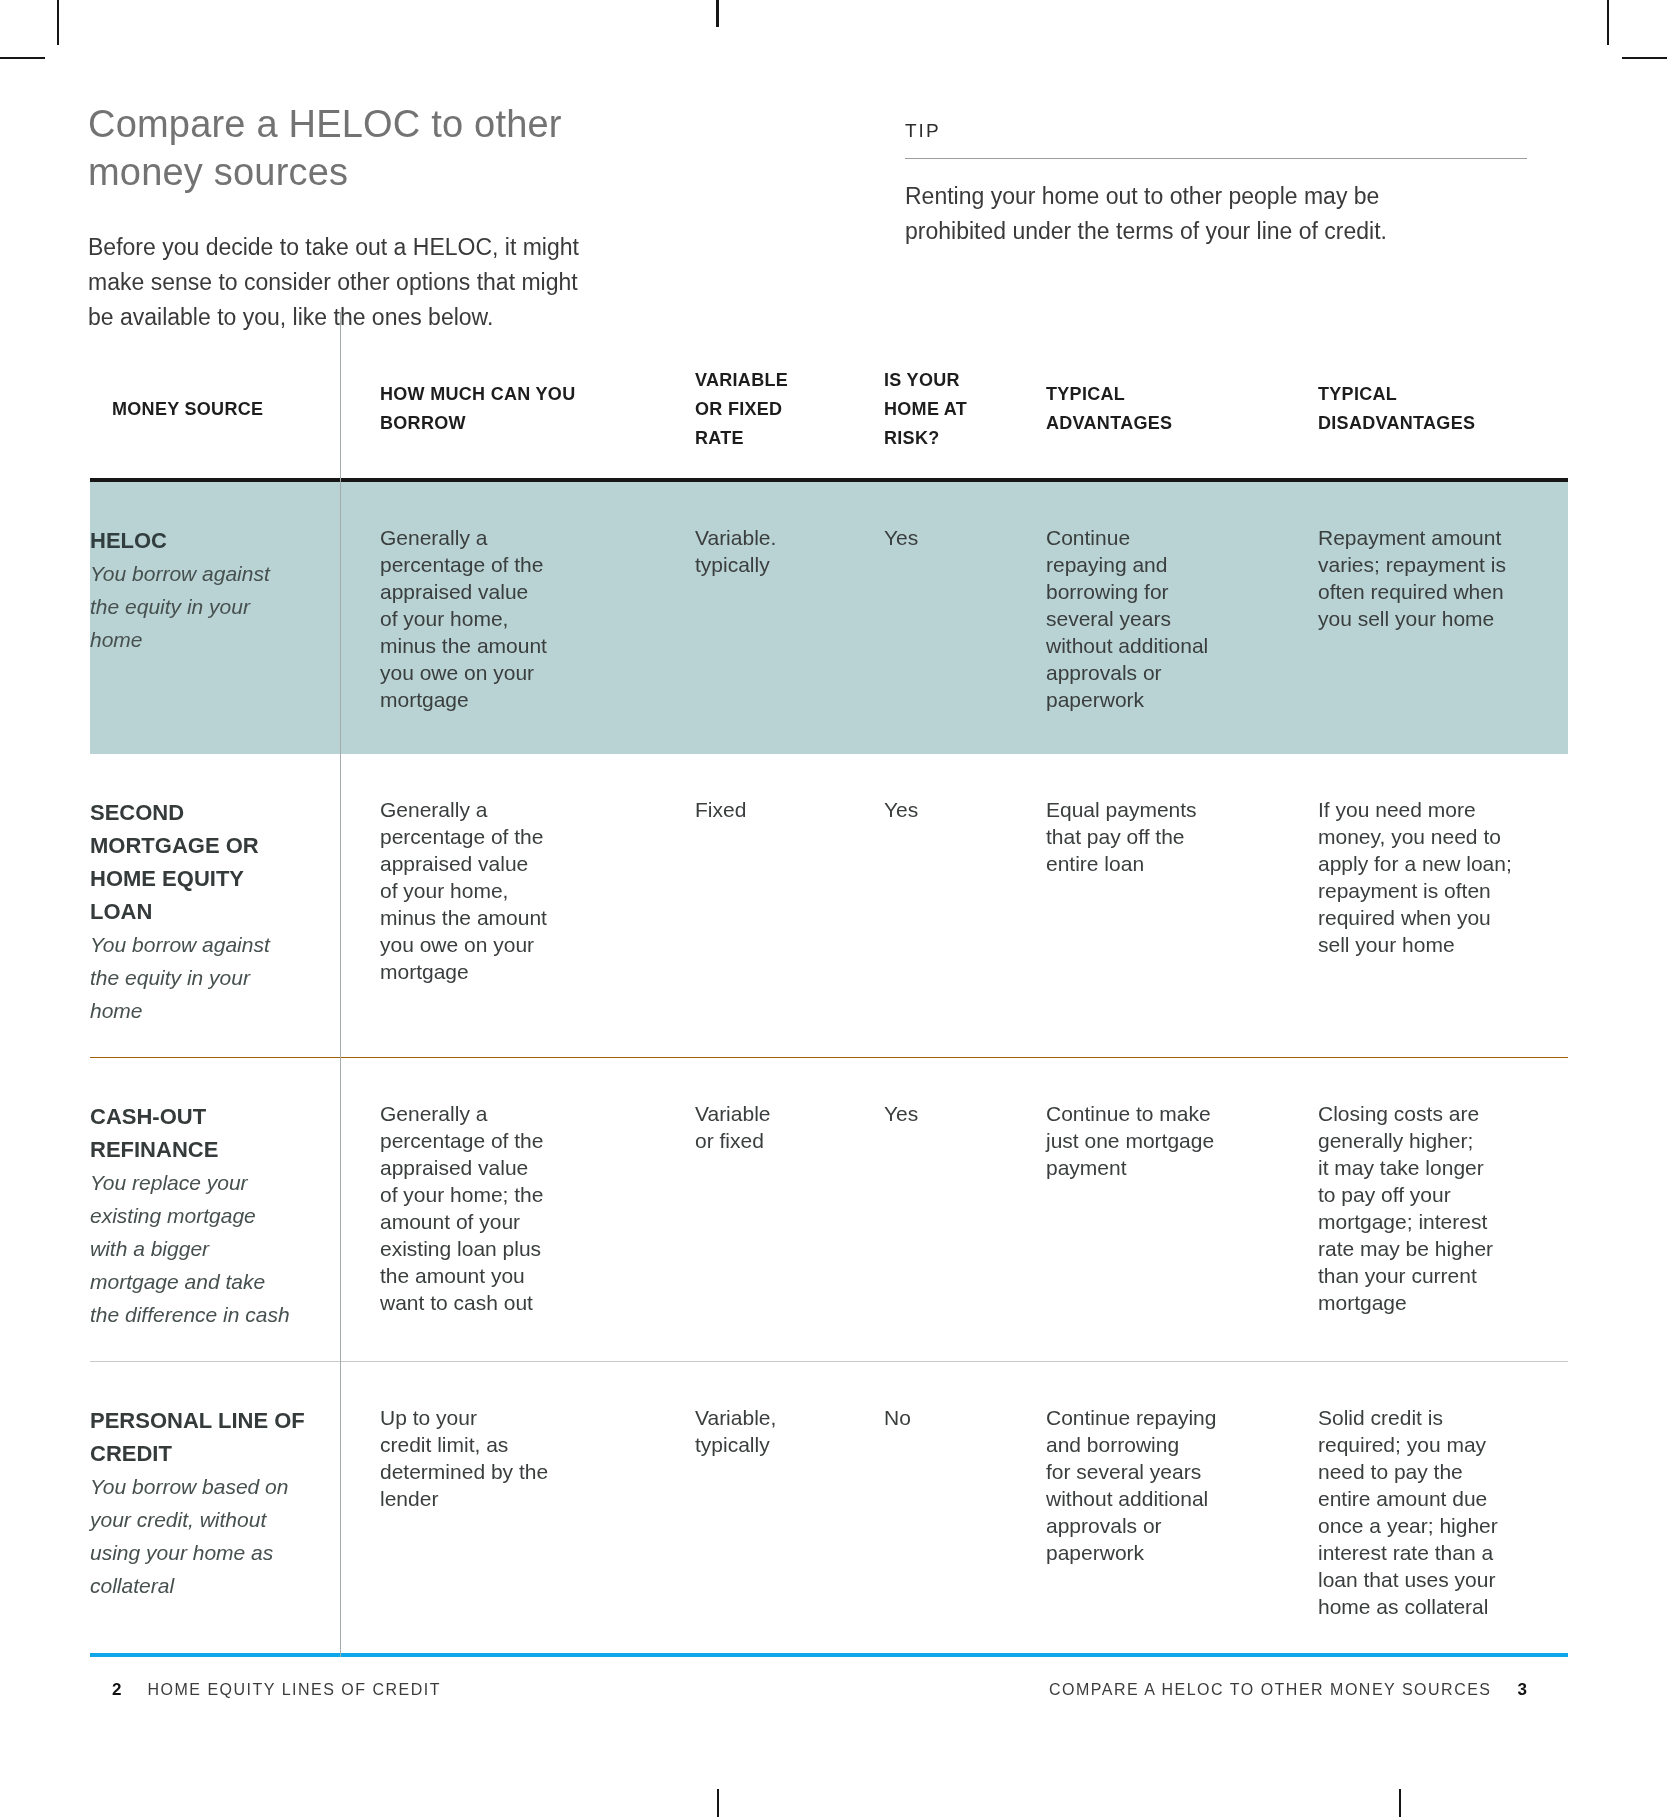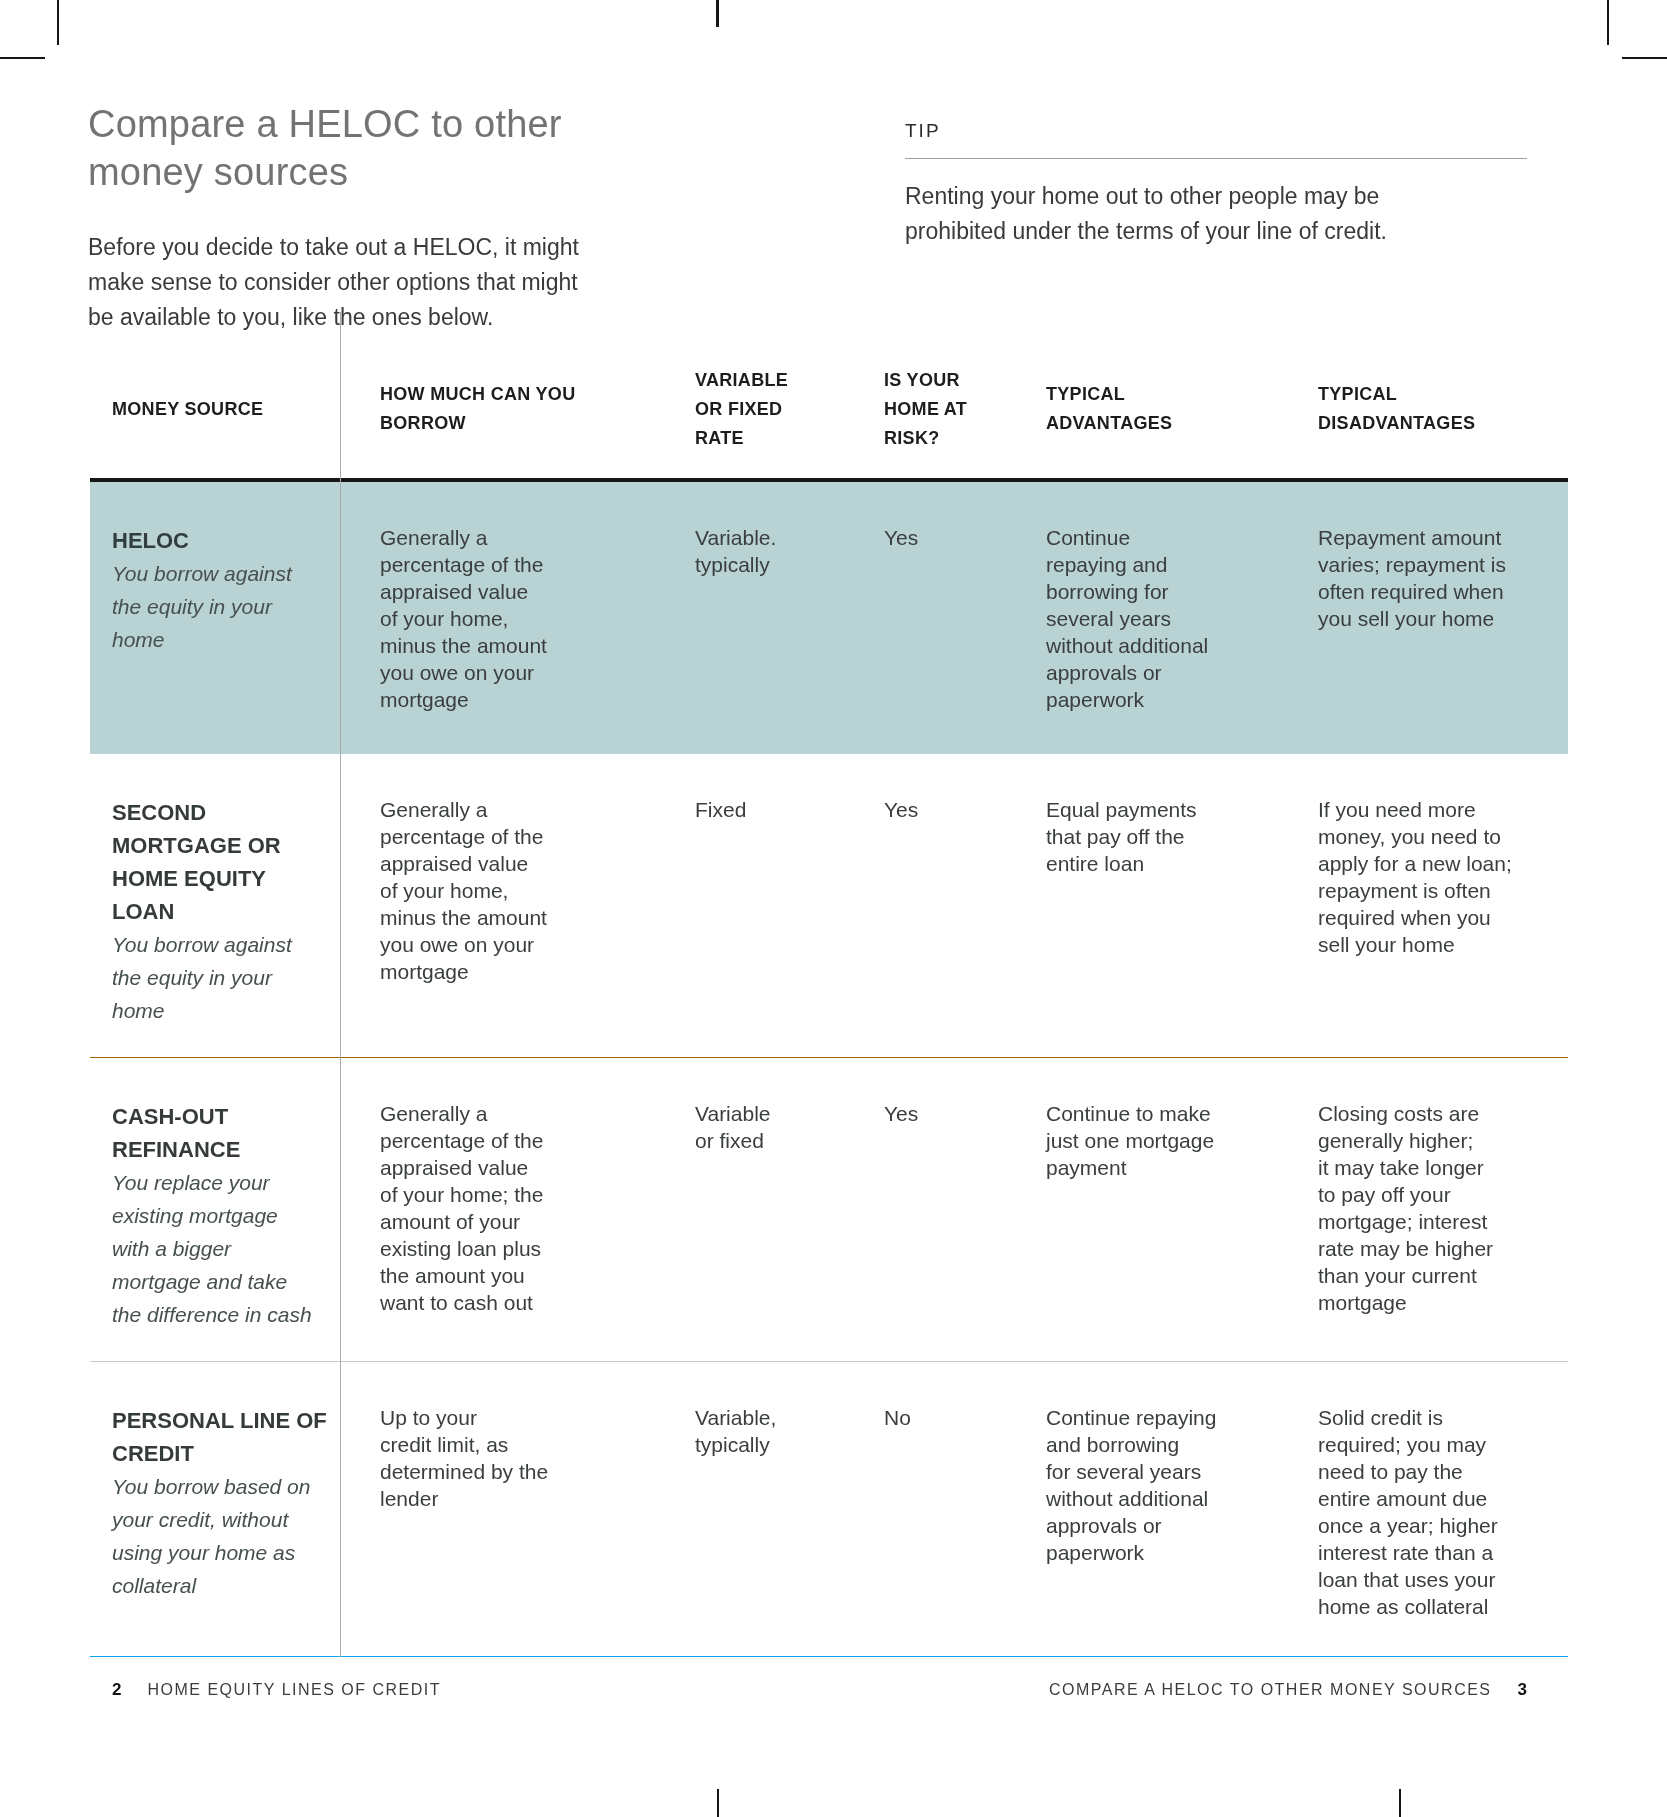--- a/index.html
+++ b/index.html
@@ -45,27 +45,27 @@
     font-size:18px;font-weight:bold;line-height:29px;
     letter-spacing:0.3px;color:#1d1d1d;padding-right:14px;
   }
   .hcell.first{padding-left:22px;}
   .row{box-sizing:border-box;}
   .row .cell{
     padding:42px 22px 30px 0;
     font-size:21px;line-height:27px;color:#3a3e3e;
     box-sizing:border-box;
   }
-  .row .cell.first{padding-left:22px;}
+  .row .cell.first{}
   .row-name{font-size:22px;font-weight:bold;line-height:33px;color:#353a3a;}
   .row-desc{font-size:21px;font-style:italic;line-height:33px;color:#46504f;}
   .row.r1{min-height:272px;}
   .row.r2{min-height:277px;border-bottom:1px solid #a16207;}
   .row.r3{min-height:298px;border-bottom:1px solid #c9c9c9;}
-  .row.r4{min-height:295px;border-bottom:1px solid #0ea5e9;}
+  .row.r4{min-height:295px;border-bottom:4px solid #0ea5e9;}
   .row.highlight .row-name{color:#313d3e;}
   
   .footer{
     position:absolute;left:0;top:1680px;width:1667px;height:24px;
     font-size:16px;letter-spacing:1.5px;color:#3c3c3c;
   }
   .footer-left{position:absolute;left:112px;top:0;display:flex;gap:26px;align-items:baseline;}
   .footer-right{position:absolute;right:140px;top:0;display:flex;gap:26px;align-items:baseline;}
   .page-num{font-weight:bold;color:#111;letter-spacing:0;font-size:17px;}
 </style>

